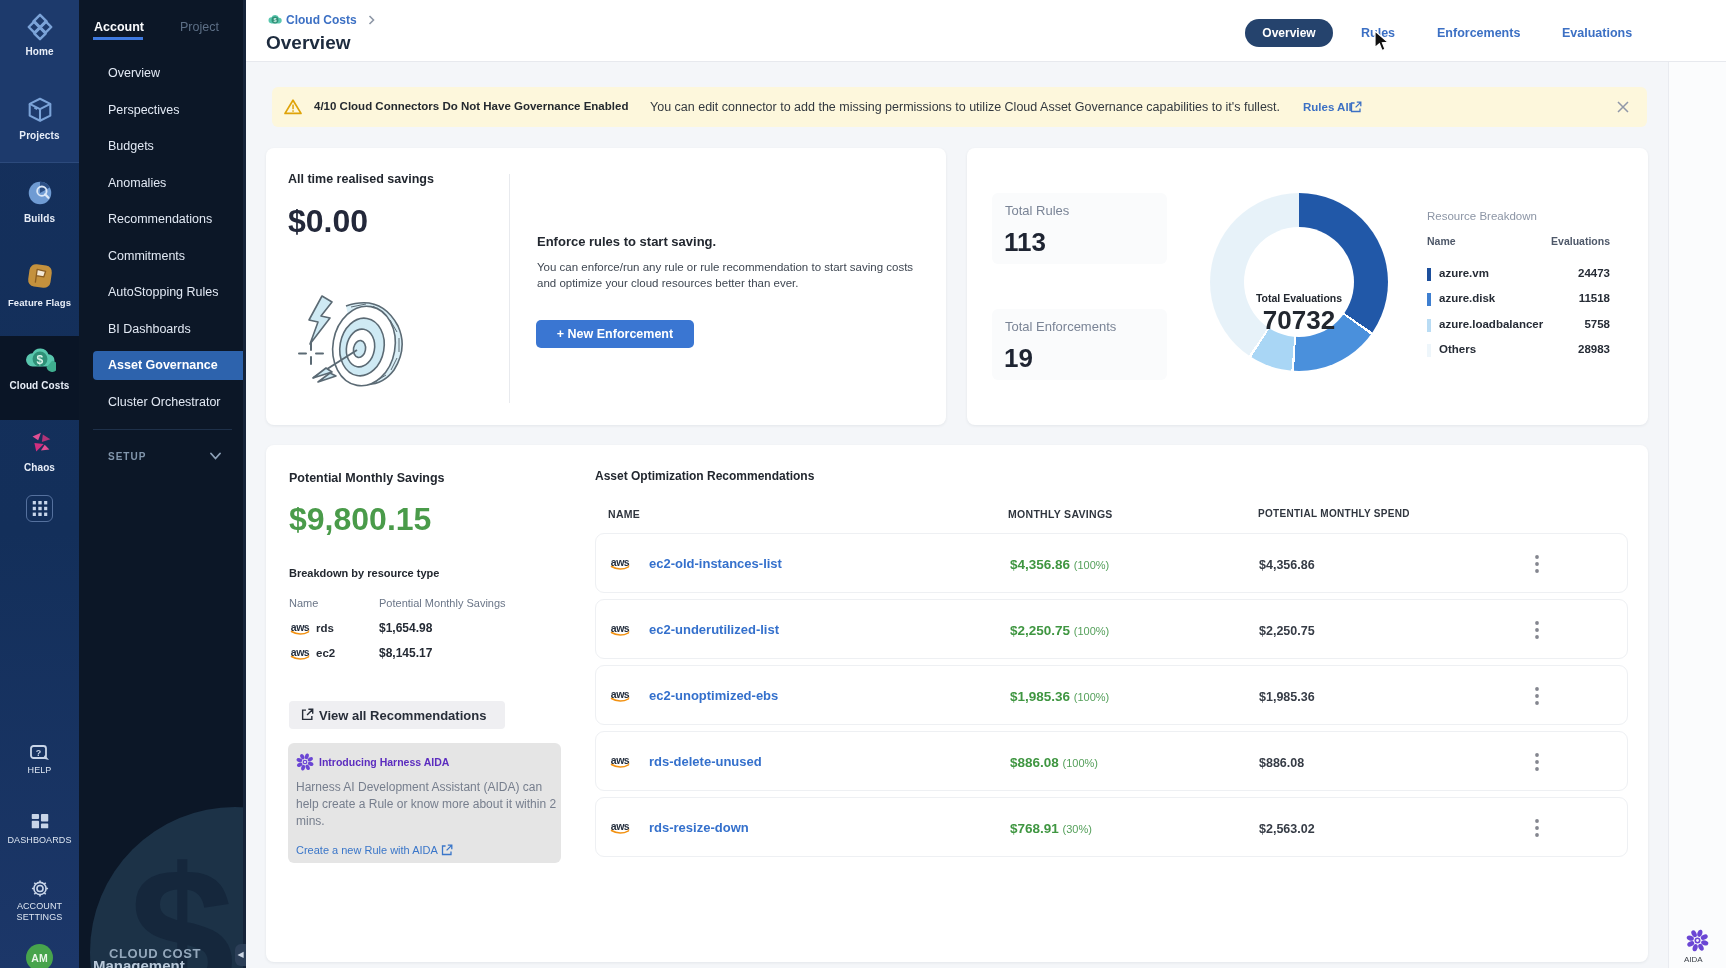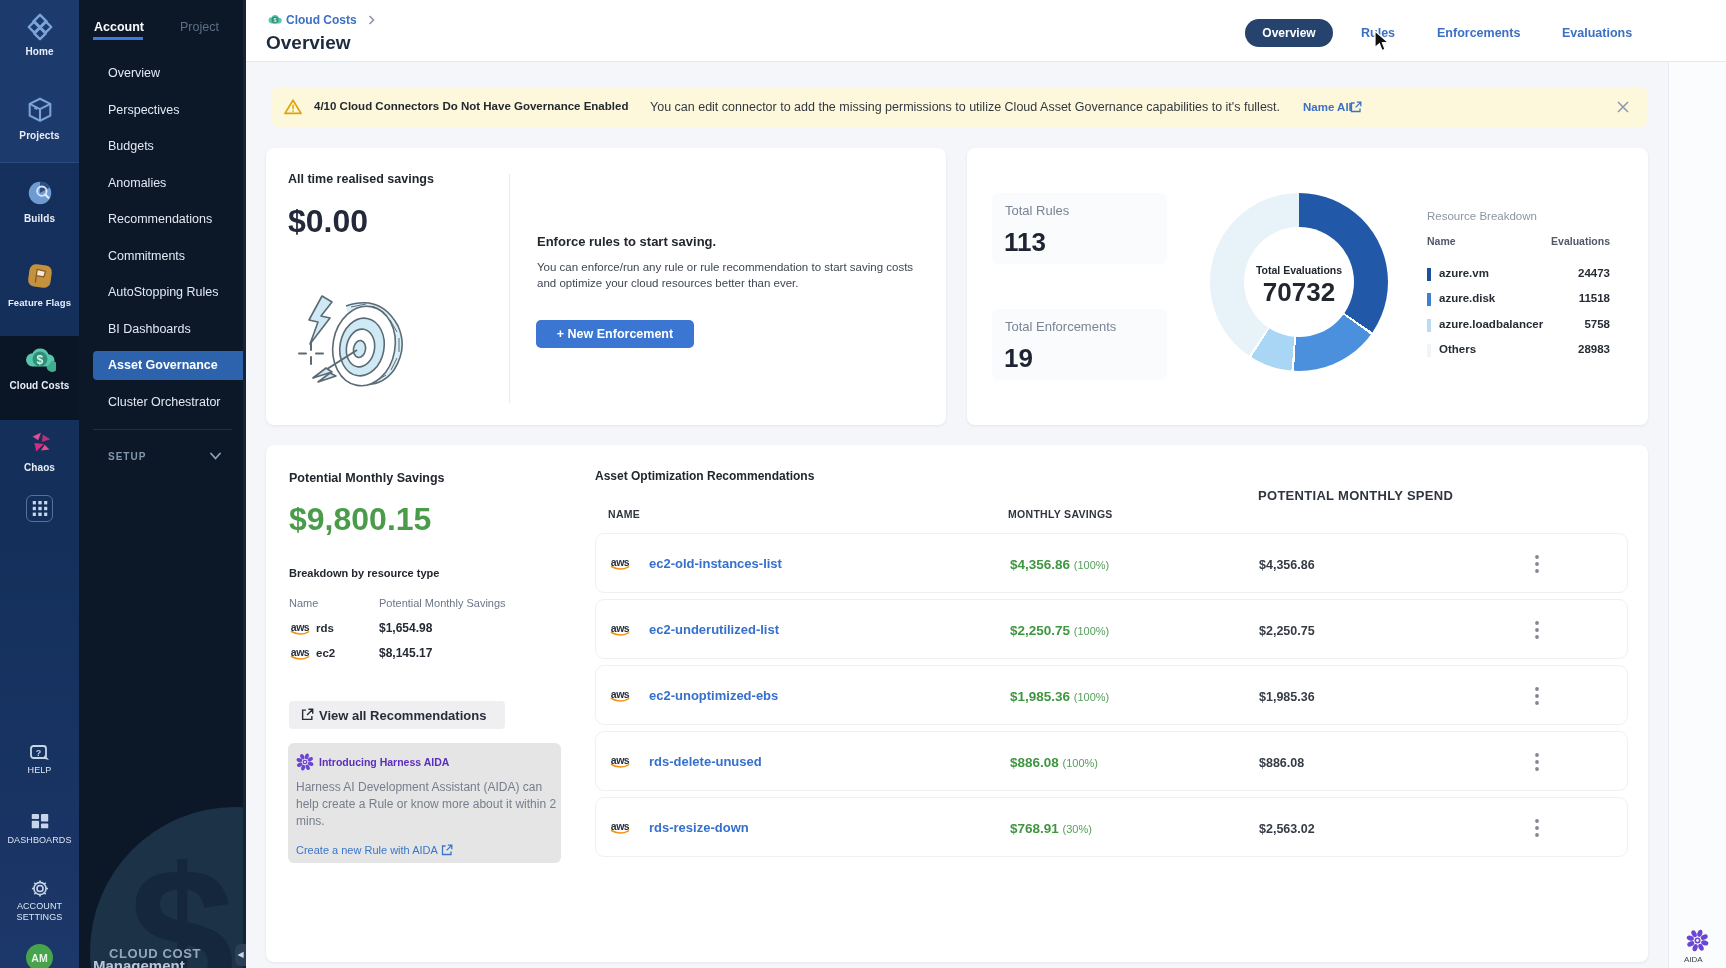--- a/index.html
+++ b/index.html
@@ -164,21 +164,21 @@
 <div class="abs" style="left:1668px;top:62px;width:58px;height:906px;background:#fbfcfd;border-left:1px solid #e9ebf0;"></div>
 
 <div class="abs" style="left:272px;top:87px;width:1375px;height:40px;background:#fdf7dc;border-radius:6px;">
   <svg class="abs" style="left:12px;top:12px;" width="18" height="16" viewBox="0 0 18 16">
     <path d="M9 1.2 L17 14.4 L1 14.4 Z" fill="none" stroke="#dfa309" stroke-width="1.7" stroke-linejoin="round"></path>
     <rect x="8.3" y="5.6" width="1.5" height="4.6" fill="#dfa309"></rect>
     <rect x="8.3" y="11.3" width="1.5" height="1.5" fill="#dfa309"></rect>
   </svg>
   <div class="abs" style="left:42px;top:13px;font-size:11.5px;font-weight:bold;color:#24292f;">4/10 Cloud Connectors Do Not Have Governance Enabled</div>
   <div class="abs" style="left:378px;top:13px;font-size:12.5px;color:#33393f;">You can edit connector to add the missing permissions to utilize Cloud Asset Governance capabilities to it's fullest.</div>
-  <div class="abs" style="left:1031px;top:14px;font-size:11.5px;font-weight:bold;color:#3c70c4;">Name All</div>
+  <div class="abs" style="left:1031px;top:14px;font-size:11.5px;font-weight:bold;color:#3c70c4;">Rules All</div>
   <svg class="abs" style="left:1078px;top:14px;" width="12" height="12" viewBox="0 0 12 12">
     <path d="M4.6 2 L1.5 2 L1.5 10.5 L10 10.5 L10 7.4 M6.8 1.2 L10.8 1.2 L10.8 5.2 M10.4 1.6 L5.6 6.4" fill="none" stroke="#3c70c4" stroke-width="1.3"></path>
   </svg>
   <svg class="abs" style="left:1344px;top:13px;" width="14" height="14" viewBox="0 0 14 14">
     <path d="M2 2 L12 12 M12 2 L2 12" stroke="#9097a8" stroke-width="1.5"></path>
   </svg>
 </div>
 
 <div class="abs" style="left:266px;top:148px;width:680px;height:277px;background:#ffffff;border-radius:8px;box-shadow:0 1px 3px rgba(40,50,70,0.08);">
   <div class="abs" style="left:22px;top:24px;font-size:12.5px;font-weight:bold;color:#22272f;">All time realised savings</div>
@@ -212,21 +212,21 @@
     <div class="abs" style="left:13px;top:10px;font-size:13px;color:#7a8496;">Total Rules</div>
     <div class="abs" style="left:12px;top:34px;font-size:26px;font-weight:bold;color:#1e2432;">113</div>
   </div>
   <div class="abs" style="left:25px;top:161px;width:175px;height:71px;background:#fafbfc;border-radius:6px;">
     <div class="abs" style="left:13px;top:10px;font-size:13px;color:#7a8496;text-align:right;">Total Enforcements</div>
     <div class="abs" style="left:12px;top:34px;font-size:26px;font-weight:bold;color:#1e2432;">19</div>
   </div>
 
   <div class="abs" style="left:243px;top:45px;width:178px;height:178px;border-radius:50%;background:conic-gradient(#2158a8 0deg 124.5deg,#ffffff 124.5deg 126.2deg,#4a90dc 126.2deg 183.2deg,#ffffff 183.2deg 184.9deg,#a9d6f5 184.9deg 212.5deg,#ffffff 212.5deg 214.2deg,#e7f2f9 214.2deg 360deg);"></div>
   <div class="abs" style="left:277px;top:79px;width:110px;height:110px;border-radius:50%;background:#ffffff;display:flex;flex-direction:column;align-items:center;justify-content:flex-start;padding-top:37px;">
-    <div style="font-size:10.5px;font-weight:bold;color:#22272f;">Total Evaluations</div>
+    <div style="font-size:10.5px;font-weight:bold;color:#22272f;margin-top:28px;">Total Evaluations</div>
     <div style="font-size:26px;font-weight:bold;color:#22272f;margin-top:1px;">70732</div>
   </div>
 
   <div class="abs" style="left:460px;top:62px;font-size:11.5px;color:#8c95a5;">Resource Breakdown</div>
   <div class="abs" style="left:460px;top:87px;font-size:10.5px;font-weight:bold;color:#4e5869;">Name</div>
   <div class="abs" style="left:543px;top:87px;width:100px;text-align:right;font-size:10.5px;font-weight:bold;color:#4e5869;">Evaluations</div>
   <div class="abs" style="left:460px;top:120px;width:4px;height:13px;background:#1c4f9c;"></div>
   <div class="abs" style="left:472px;top:119px;font-size:11.5px;font-weight:bold;color:#262c36;">azure.vm</div>
   <div class="abs" style="left:543px;top:119px;width:100px;text-align:right;font-size:11.5px;font-weight:bold;color:#262c36;">24473</div>
   <div class="abs" style="left:460px;top:145px;width:4px;height:13px;background:#3e7fd0;"></div>
@@ -302,21 +302,21 @@
       <circle cx="2" cy="2" r="1.9" fill="#84868f"></circle>
       <circle cx="2" cy="9" r="1.9" fill="#84868f"></circle>
       <circle cx="2" cy="16" r="1.9" fill="#84868f"></circle>
     </g>
   </defs>
 </svg>
 
 <div class="abs" style="left:595px;top:469px;font-size:12px;font-weight:bold;color:#22272f;">Asset Optimization Recommendations</div>
 <div class="abs" style="left:608px;top:508px;font-size:10.5px;font-weight:bold;letter-spacing:0.3px;color:#30363f;">NAME</div>
 <div class="abs" style="left:1008px;top:508px;font-size:10.5px;font-weight:bold;letter-spacing:0.3px;color:#30363f;">MONTHLY SAVINGS</div>
-<div class="abs" style="left:1258px;top:488px;font-size:13px;font-weight:bold;letter-spacing:0.3px;color:#30363f;">POTENTIAL MONTHLY SPEND</div>
+<div class="abs" style="left:1258px;top:508px;font-size:10px;font-weight:bold;letter-spacing:0.3px;color:#30363f;">POTENTIAL MONTHLY SPEND</div>
 
 <div class="abs row" style="left:595px;top:533px;">
   <svg class="abs" style="left:13px;top:22px;" width="22" height="15" viewBox="0 0 22 15">
       <use href="#awsicon"></use>
     </svg>
   <div class="abs rname">ec2-old-instances-list</div>
   <div class="abs rsave">$4,356.86 <span>(100%)</span></div>
   <div class="abs rspend">$4,356.86</div>
   <svg class="abs rdots" width="4" height="18" viewBox="0 0 4 18">
       <use href="#dots3"></use>

